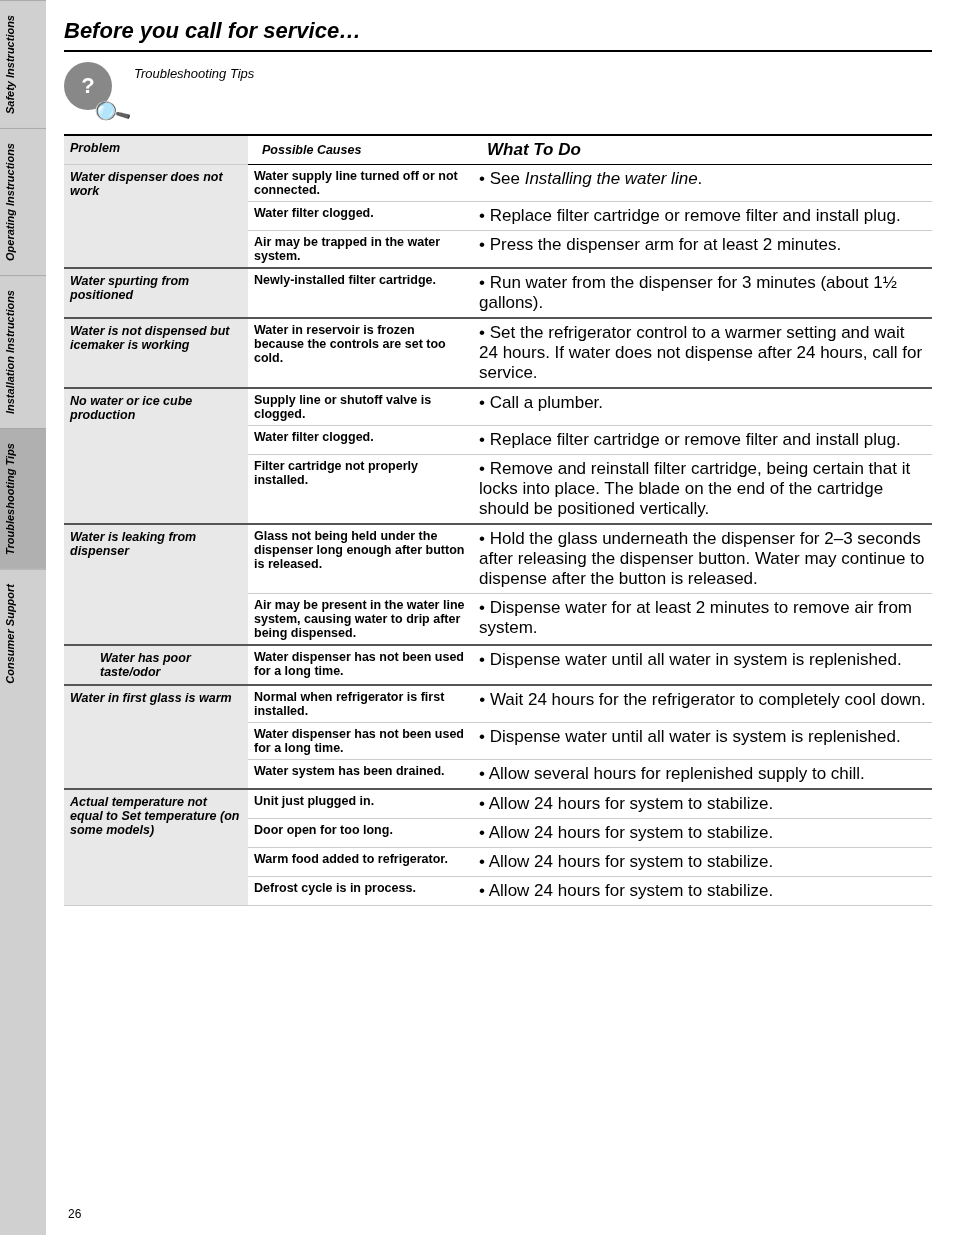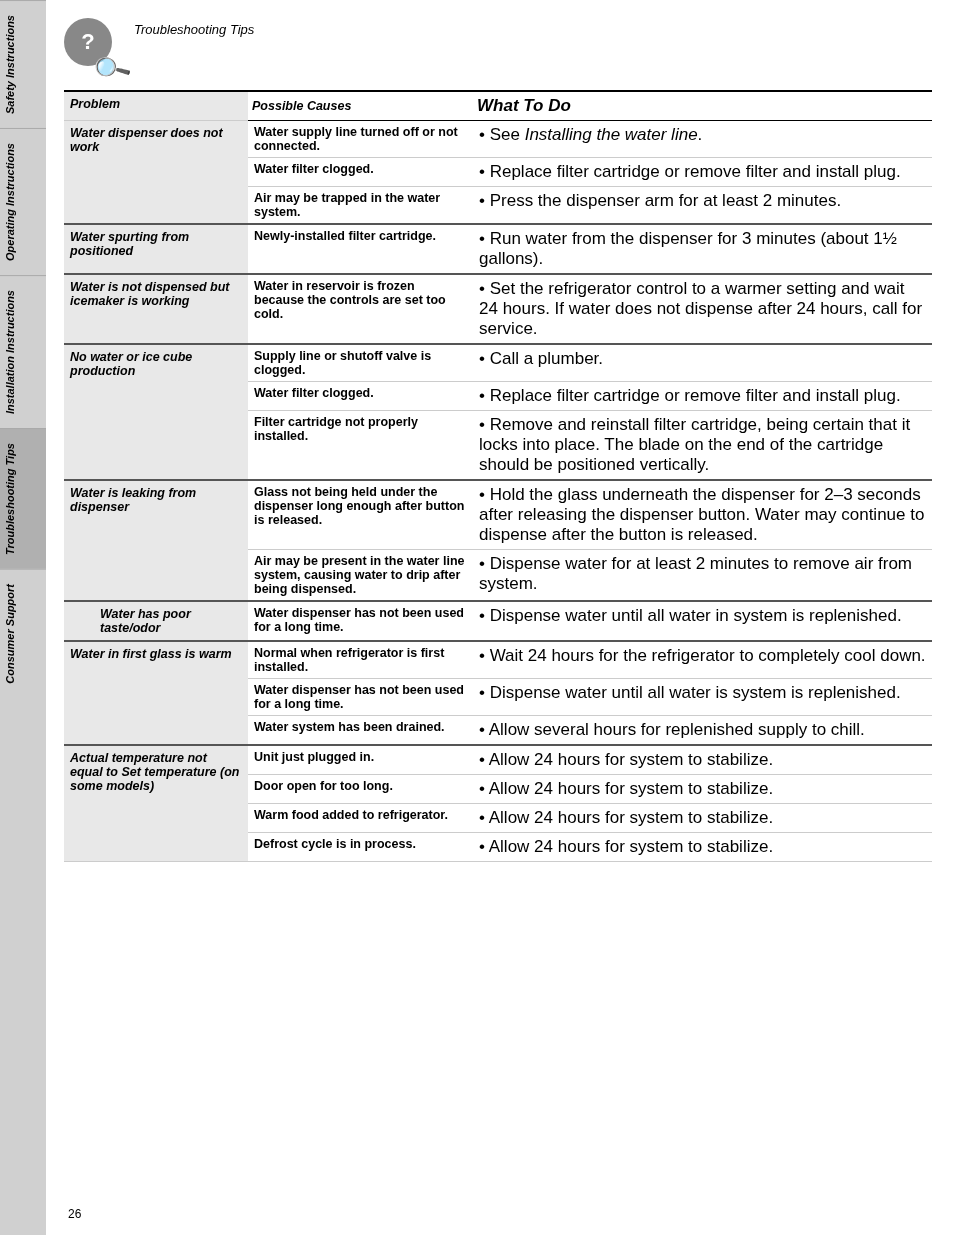--- a/index.html
+++ b/index.html
@@ -97,21 +97,21 @@
       width: 100%;
       border-collapse: collapse;
       margin-top: 4px;
     }
 
     .trouble-table th {
       font-style: italic;
       font-weight: bold;
       font-size: 13px;
       text-align: left;
-      padding: 4px 4px;
+      padding: 4px 14px;
       border-top: 2px solid #000;
       border-bottom: 1px solid #000;
       background: #fff;
     }
 
     .trouble-table td {
       padding: 4px 6px;
       vertical-align: top;
       font-size: 12.5px;
       border-bottom: 1px solid #ccc;
@@ -152,20 +152,21 @@
 
 <div class="sidebar">
   <div class="sidebar-section">Safety Instructions</div>
   <div class="sidebar-section">Operating Instructions</div>
   <div class="sidebar-section">Installation Instructions</div>
   <div class="sidebar-section active">Troubleshooting Tips</div>
   <div class="sidebar-section">Consumer Support</div>
 </div>
 
 <div class="main">
+  <div class="page-title">Before you call for service…</div>
 
   <div class="header-area">
     <div style="position:relative; width:60px; height:60px; flex-shrink:0;">
       <div class="question-icon">?</div>
       <div style="position:absolute; bottom:-6px; right:-4px; font-size:26px; transform:rotate(-30deg); color:#000;">🔍</div>
     </div>
     <div class="troubleshooting-label">Troubleshooting Tips</div>
   </div>
 
   <table class="trouble-table">
@@ -223,21 +224,21 @@
           <td class="todo-col">• Dispense water for at least 2 minutes to remove air from system.</td>
         </tr>
         <tr>
           <td class="problem-col" rowspan="1" style="border-top: 2px solid rgb(85, 85, 85); padding-left: 36px;">Water has poor taste/odor</td>
           <td class="cause-col" style="border-top: 2px solid rgb(85, 85, 85);">Water dispenser has not been used for a long time.</td>
           <td class="todo-col" style="border-top: 2px solid rgb(85, 85, 85);">• Dispense water until all water in system is replenished.</td>
         </tr>
         <tr>
           <td class="problem-col" rowspan="3" style="border-top: 2px solid rgb(85, 85, 85);">Water in first glass is warm</td>
           <td class="cause-col" style="border-top: 2px solid rgb(85, 85, 85); margin-top: 16px;">Normal when refrigerator is first installed.</td>
-          <td class="todo-col" style="border-top: 2px solid rgb(85, 85, 85);">• Wait 24 hours for the refrigerator to completely cool down.</td>
+          <td class="todo-col" style="border-top: 2px solid rgb(85, 85, 85); text-align: center;">• Wait 24 hours for the refrigerator to completely cool down.</td>
         </tr>
         <tr>
           <td class="cause-col">Water dispenser has not been used for a long time.</td>
           <td class="todo-col">• Dispense water until all water is system is replenished.</td>
         </tr>
         <tr>
           <td class="cause-col">Water system has been drained.</td>
           <td class="todo-col">• Allow several hours for replenished supply to chill.</td>
         </tr>
         <tr>

